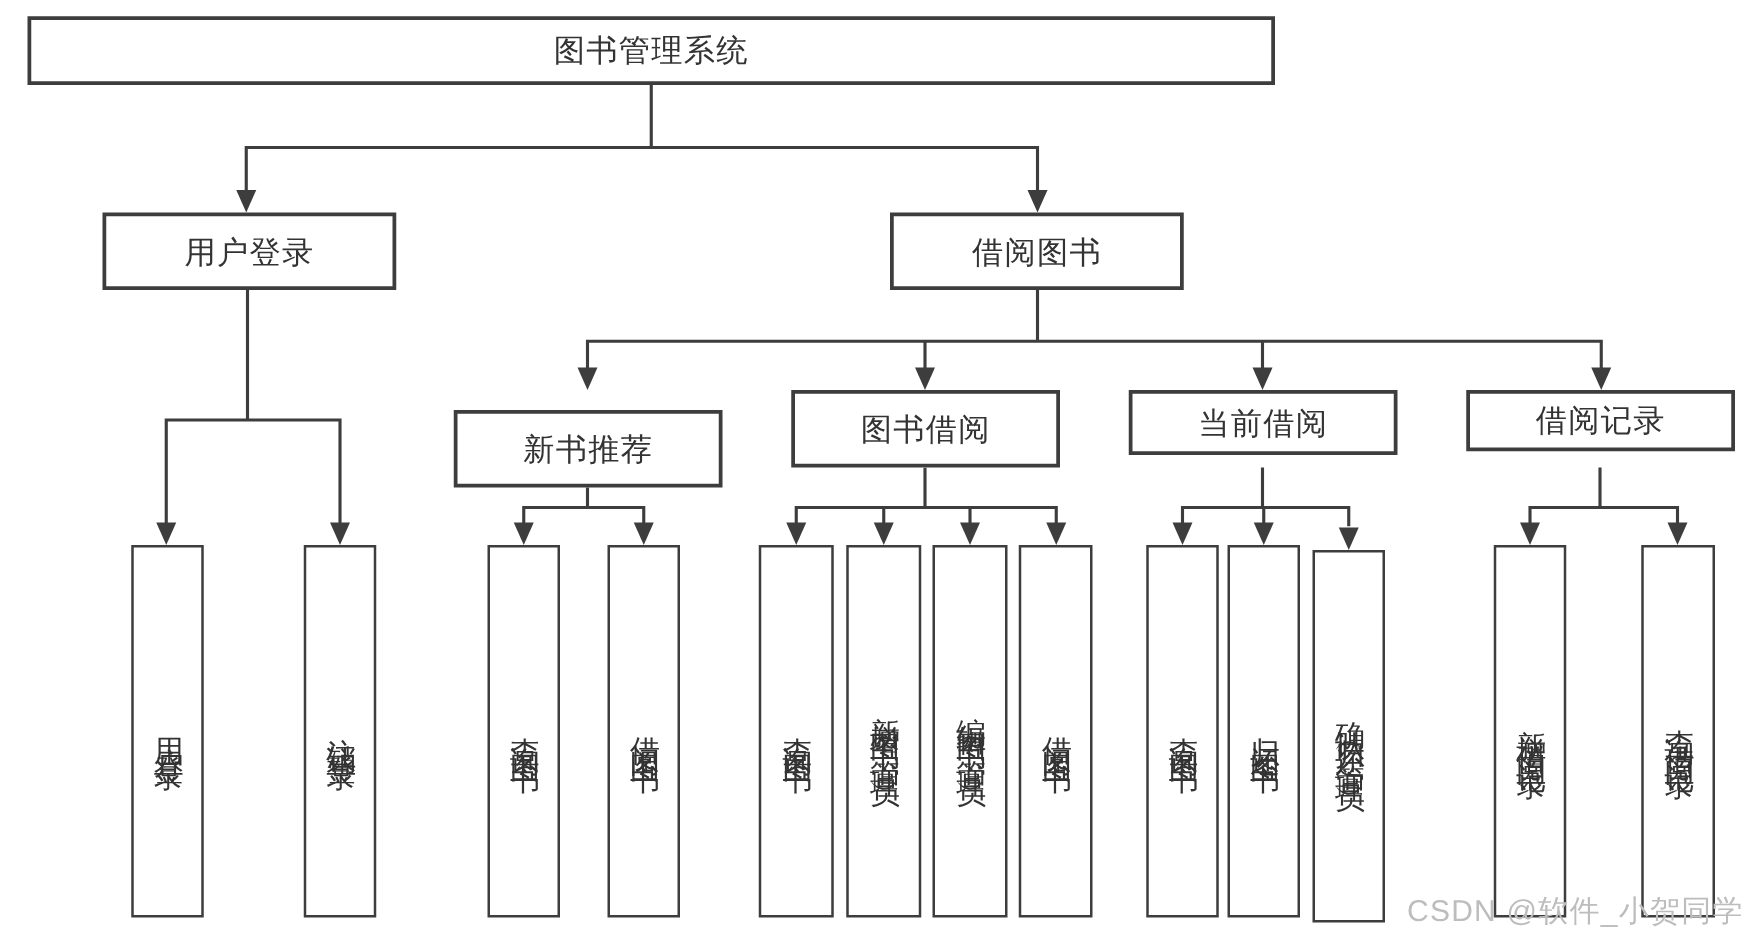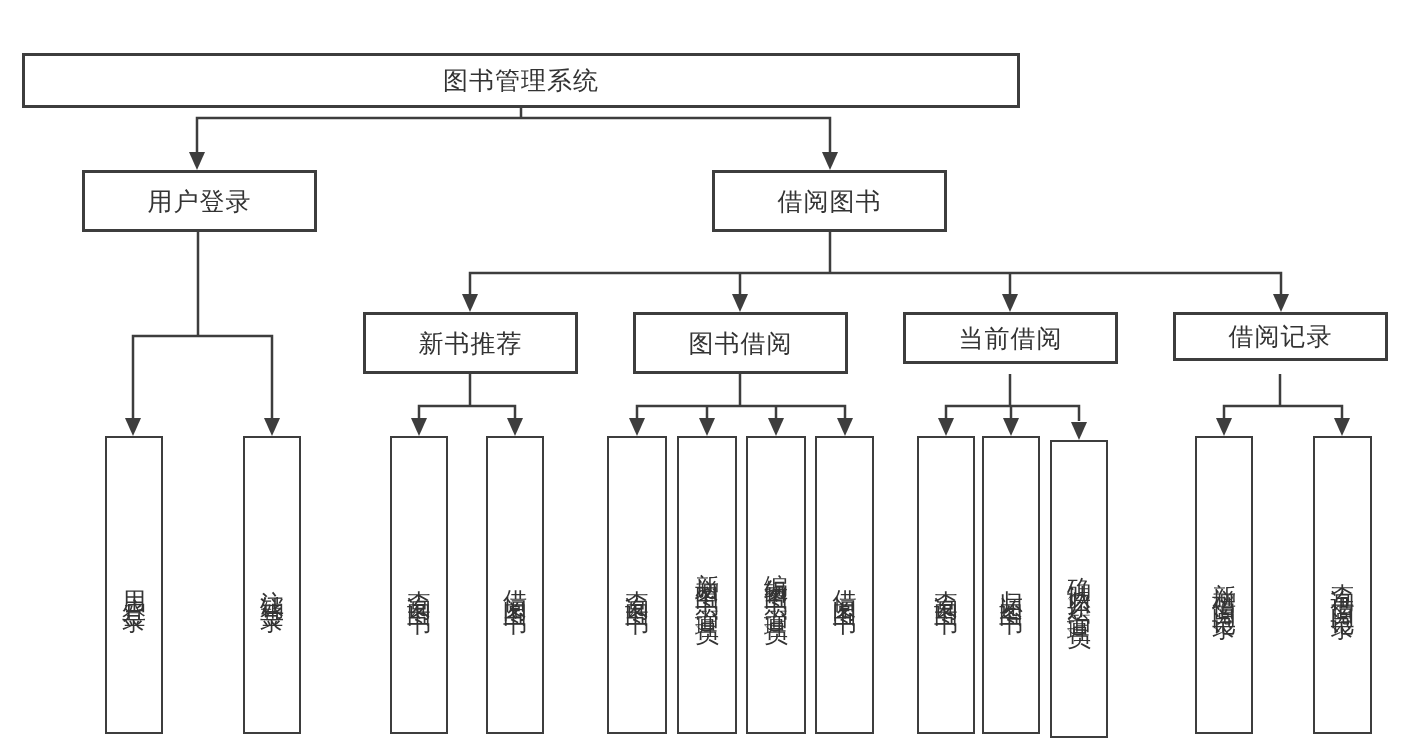--- a/index.html
+++ b/index.html
@@ -102,32 +102,32 @@
     <path d="M1010 374 V406 M946 419 V406 H1079 V421 M1011 406 V419"></path>
     <polygon points="946,436 938,418 954,418"></polygon>
     <polygon points="1011,436 1003,418 1019,418"></polygon>
     <polygon points="1079,440 1071,422 1087,422"></polygon>
 
     <path d="M1280 374 V406 M1224 419 V406 H1342 V419"></path>
     <polygon points="1224,436 1216,418 1232,418"></polygon>
     <polygon points="1342,436 1334,418 1350,418"></polygon>
   </svg>
 
-  <div class="box" style="left:22px; top:13px; width:998px; height:55px;margin-top:40px;">
+  <div class="box" style="left:22px; top:13px; width:998px; height:55px;">
     <span>图书管理系统</span>
   </div>
 
   <div class="box" style="left:82px; top:170px; width:235px; height:62px;">
     <span>用户登录</span>
   </div>
   <div class="box" style="left:712px; top:170px; width:235px; height:62px;">
     <span>借阅图书</span>
   </div>
 
-  <div class="box" style="left:363px; top:312px; width:215px; height:62px;">
+  <div class="box" style="left:363px; top:328px; width:215px; height:62px;">
     <span>新书推荐</span>
   </div>
   <div class="box" style="left:633px; top:312px; width:215px; height:62px;">
     <span>图书借阅</span>
   </div>
   <div class="box" style="left:903px; top:312px; width:215px; height:52px;">
     <span>当前借阅</span>
   </div>
   <div class="box" style="left:1173px; top:312px; width:215px; height:49px;">
     <span>借阅记录</span>
@@ -170,13 +170,14 @@
     <span class="v-label">确认归还（管理员）</span>
   </div>
 
   <div class="box leaf" style="left:1195px; width:58px;">
     <span class="v-label">新增借阅记录</span>
   </div>
   <div class="box leaf" style="left:1313px; width:59px;">
     <span class="v-label">查询借阅记录</span>
   </div>
 
+  <div class="watermark">CSDN @软件_小贺同学</div>
 </div>
 
 </body></html>

